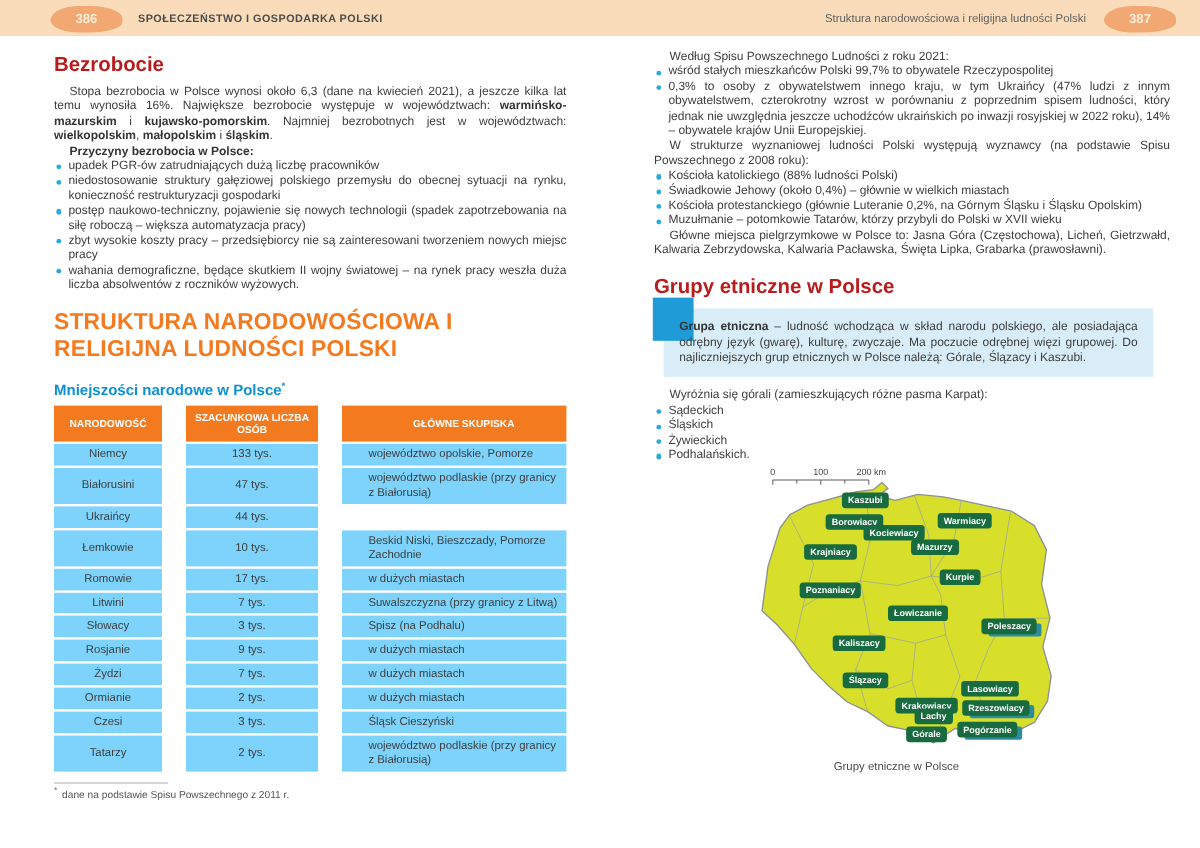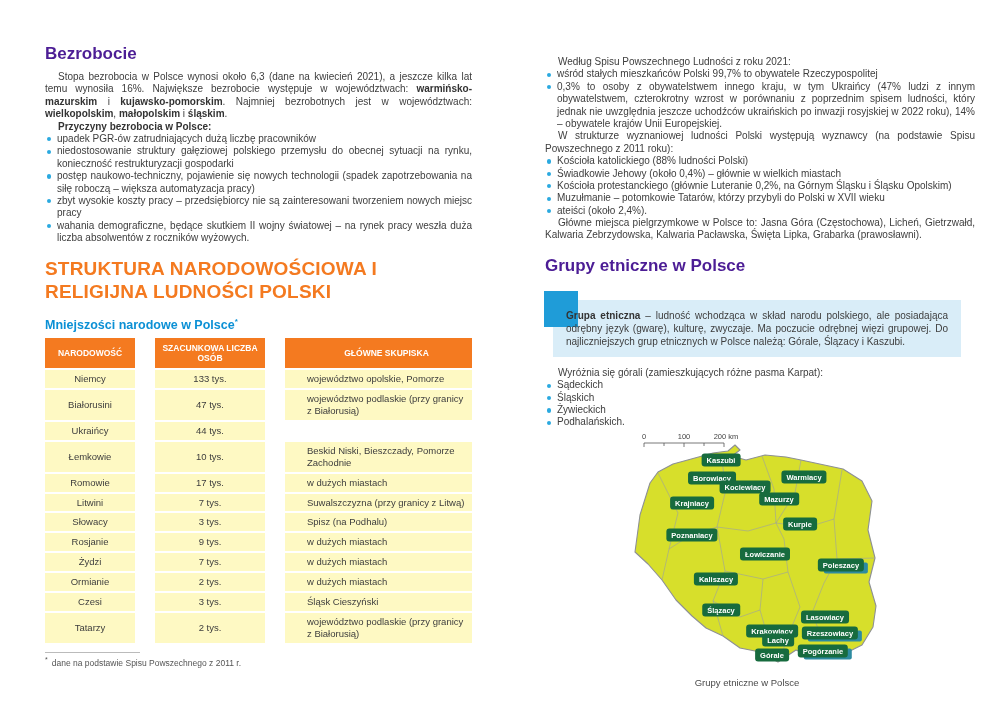--- a/index.html
+++ b/index.html
@@ -21,50 +21,50 @@
   .topbar-title-left {
     position:absolute; left:115px; top:0; height:30px; display:flex; align-items:center;
     font-size:9px; font-weight:bold; letter-spacing:.4px; color:#4c4c4c;
   }
   .topbar-title-right {
     position:absolute; right:95px; top:0; height:30px; display:flex; align-items:center;
     font-size:9.5px; color:#5f5f5f;
   }
   
   .col-left  { position:absolute; left:45px;  top:30px; width:427px; }
-  .col-right { position:absolute; left:545px; top:44px; width:430px; }
+  .col-right { position:absolute; left:545px; top:30px; width:430px; }
   p, li { font-size:10px; line-height:1.24; text-align:justify; }
   .indent { text-indent:13px; }
   .b { font-weight:bold; color:#333; }
   .bold-line { font-weight:bold; color:#333; text-align:left; }
   ul.blist { list-style:none; margin:0; }
   ul.blist li { position:relative; padding-left:12px; }
   ul.blist li::before {
     content:''; position:absolute; left:2px; top:4.3px; width:4.2px; height:4.2px;
     border-radius:50%; background:#2aa9e0;
   }
-  .h-blue  { color:#4c1d95; font-size:17px; font-weight:bold; margin:14px 0 7px; }
+  .h-blue  { color:#b91c1c; font-size:17px; font-weight:bold; margin:14px 0 7px; }
   .h-orange{ color:#f47a20; font-size:19px; font-weight:bold; line-height:1.18;
              margin:14px 0 10px; letter-spacing:.2px; }
   .h-blue-sm { color:#0b90d5; font-size:12.5px; font-weight:bold; margin:14px 0 6px; }
   
   .ntable { margin-top:2px; }
   .trow { display:flex; gap:20px; margin-bottom:2px; }
-  .tcell { background:#fef9c3; padding:3px 6px; font-size:9.5px; line-height:1.25;
+  .tcell { background:#7dd3fc; padding:3px 6px; font-size:9.5px; line-height:1.25;
            display:flex; align-items:center; color:#3d3d3d; }
   .tcell.c1 { width:90px;  justify-content:center; text-align:center; }
   .tcell.c2 { width:110px;  justify-content:center; text-align:center; }
   .tcell.c3 { flex:1; text-align:left;padding-left:22px; }
   .thead .tcell { background:#f47a20; color:#fff; font-weight:bold; font-size:8.5px;
                   justify-content:center; text-align:center; min-height:30px; line-height:1.2; }
   .footnote { margin-top:9px; font-size:8.5px; color:#555; text-align:left; }
   .footnote-rule { width:95px; border-top:1px solid #bbb; margin-bottom:3px; }
   .footnote sup { font-size:7px; margin-right:4px; }
   
-  .defbox { position:relative; background:#d9edf8; margin:24px 14px 0 8px; padding:9px 13px;
+  .defbox { position:relative; background:#d9edf8; margin:8px 14px 0 8px; padding:9px 13px;
             z-index:0; }
   .defbox::before { content:''; position:absolute; left:-9px; top:-9px; width:34px; height:36px;
             background:#1f9cd8; z-index:-1; }
   .defbox p { font-size:10px; line-height:1.3; }
   
   .map-wrap { position:relative; width:350px; height:264px; margin:2px 0 0 84px; }
   .map-wrap svg { position:absolute; left:0; top:0; }
   .map-label {
     position:absolute; transform:translate(-50%,-50%); background:#176b3e; color:#fff;
     font-size:7.5px; font-weight:bold; padding:2px 5px; border-radius:3px; white-space:nowrap;
@@ -73,20 +73,26 @@
   .map-label.accent { box-shadow:5px 3px 0 -1px #2d8ba0; }
   .map-caption { position:absolute; left:118px; top:246px; transform:translateX(-50%);
     font-size:9.5px; color:#4a4a4a; white-space:nowrap; }
   .scale-text { font-size:7.5px; fill:#444; }
 </style>
 </head>
 <body>
 
 <div id="page">
 
+  <div class="topbar">
+    <div class="page-bubble bubble-left">386</div>
+    <div class="topbar-title-left">SPOŁECZEŃSTWO I GOSPODARKA POLSKI</div>
+    <div class="topbar-title-right">Struktura narodowościowa i religijna ludności Polski</div>
+    <div class="page-bubble bubble-right">387</div>
+  </div>
 
   <div class="col-left">
     <div class="h-blue">Bezrobocie</div>
     <p class="indent"><span>Stopa bezrobocia w Polsce wynosi około 6,3 (dane na kwiecień 2021), a jeszcze kilka lat temu wynosiła 16%. Największe bezrobocie występuje w województwach: </span><span class="b">warmińsko-mazurskim</span><span> i </span><span class="b">kujawsko-pomorskim</span><span>. Najmniej bezrobotnych jest w województwach: </span><span class="b">wielkopolskim</span><span>, </span><span class="b">małopolskim</span><span> i </span><span class="b">śląskim</span><span>.</span></p>
     <p class="bold-line indent">Przyczyny bezrobocia w Polsce:</p>
     <ul class="blist">
         <li>upadek PGR-ów zatrudniających dużą liczbę pracowników</li>
         <li>niedostosowanie struktury gałęziowej polskiego przemysłu do obecnej sytuacji na rynku, konieczność restrukturyzacji gospodarki</li>
         <li>postęp naukowo-techniczny, pojawienie się nowych technologii (spadek zapotrzebowania na siłę roboczą – większa automatyzacja pracy)</li>
         <li>zbyt wysokie koszty pracy – przedsiębiorcy nie są zainteresowani tworzeniem nowych miejsc pracy</li>
@@ -171,27 +177,26 @@
       <sup>*</sup><span>dane na podstawie Spisu Powszechnego z 2011 r.</span>
     </div>
   </div>
 
   <div class="col-right">
     <p class="indent" style="margin-top:12px;">Według Spisu Powszechnego Ludności z roku 2021:</p>
     <ul class="blist">
         <li>wśród stałych mieszkańców Polski 99,7% to obywatele Rzeczypospolitej</li>
         <li>0,3% to osoby z obywatelstwem innego kraju, w tym Ukraińcy (47% ludzi z innym obywatelstwem, czterokrotny wzrost w porównaniu z poprzednim spisem ludności, który jednak nie uwzględnia jeszcze uchodźców ukraińskich po inwazji rosyjskiej w 2022 roku), 14% – obywatele krajów Unii Europejskiej.</li>
       </ul>
-    <p class="indent">W strukturze wyznaniowej ludności Polski występują wyznawcy (na podstawie Spisu Powszechnego z 2011 roku):</p>
+    <p class="indent">W strukturze wyznaniowej ludności Polski występują wyznawcy (na podstawie Spisu Powszechnego z 2008 roku):</p>
     <ul class="blist">
         <li>Kościoła katolickiego (88% ludności Polski)</li>
         <li>Świadkowie Jehowy (około 0,4%) – głównie w wielkich miastach</li>
         <li>Kościoła protestanckiego (głównie Luteranie 0,2%, na Górnym Śląsku i Śląsku Opolskim)</li>
         <li>Muzułmanie – potomkowie Tatarów, którzy przybyli do Polski w XVII wieku</li>
-        <li>ateiści (około 2,4%).</li>
       </ul>
     <p class="indent">Główne miejsca pielgrzymkowe w Polsce to: Jasna Góra (Częstochowa), Licheń, Gietrzwałd, Kalwaria Zebrzydowska, Kalwaria Pacławska, Święta Lipka, Grabarka (prawosławni).</p>
 
     <div class="h-blue">Grupy etniczne w Polsce</div>
 
     <div class="defbox">
       <p><span class="b">Grupa etniczna</span><span> – ludność wchodząca w skład narodu polskiego, ale posiadająca odrębny język (gwarę), kulturę, zwyczaje. Ma poczucie odrębnej więzi grupowej. Do najliczniejszych grup etnicznych w Polsce należą: Górale, Ślązacy i Kaszubi.</span></p>
     </div>
 
     <p class="indent" style="margin-top:10px;">Wyróżnia się górali (zamieszkujących różne pasma Karpat):</p>

